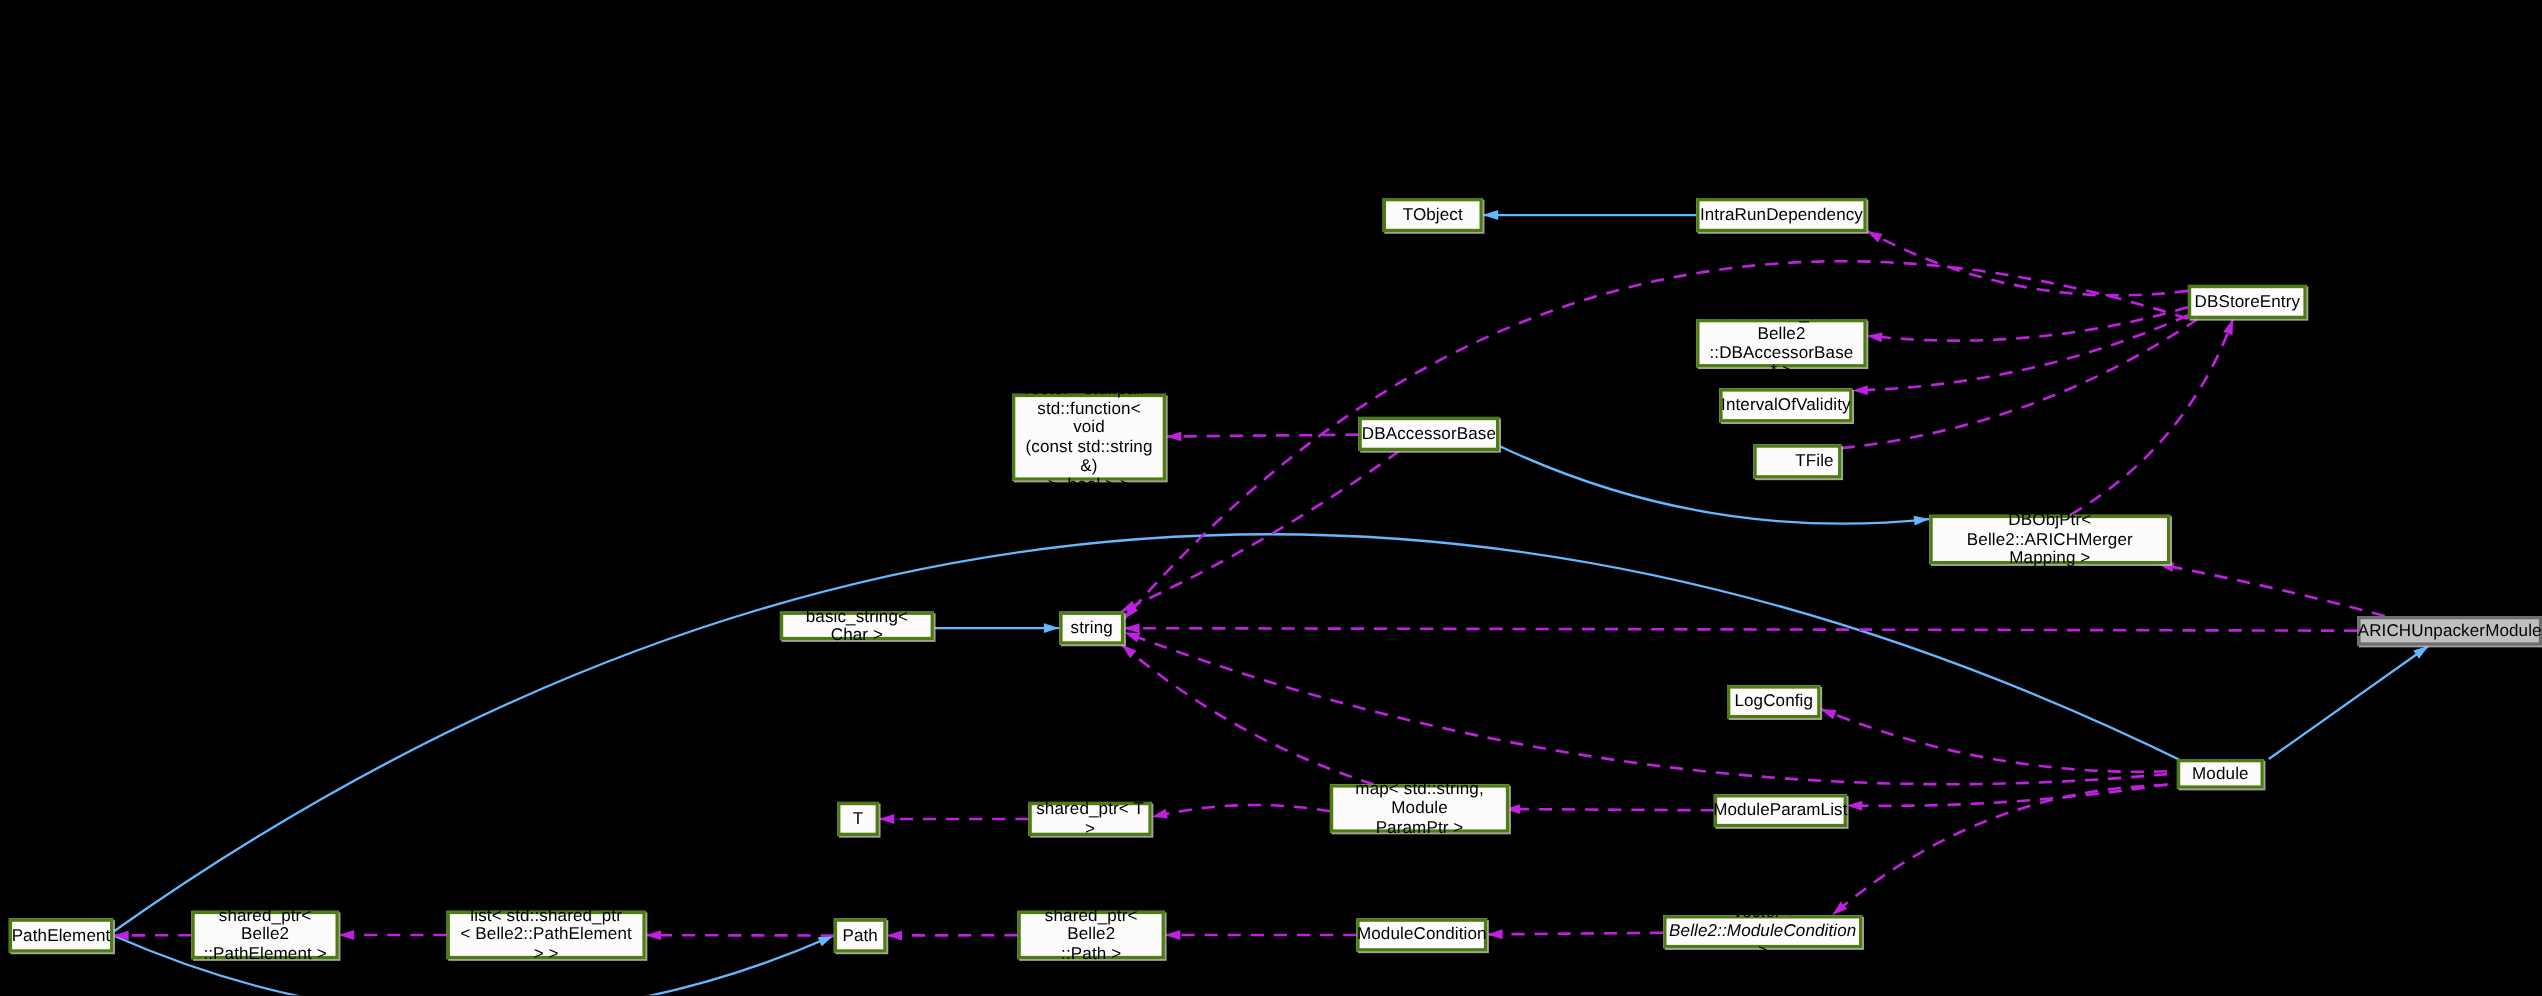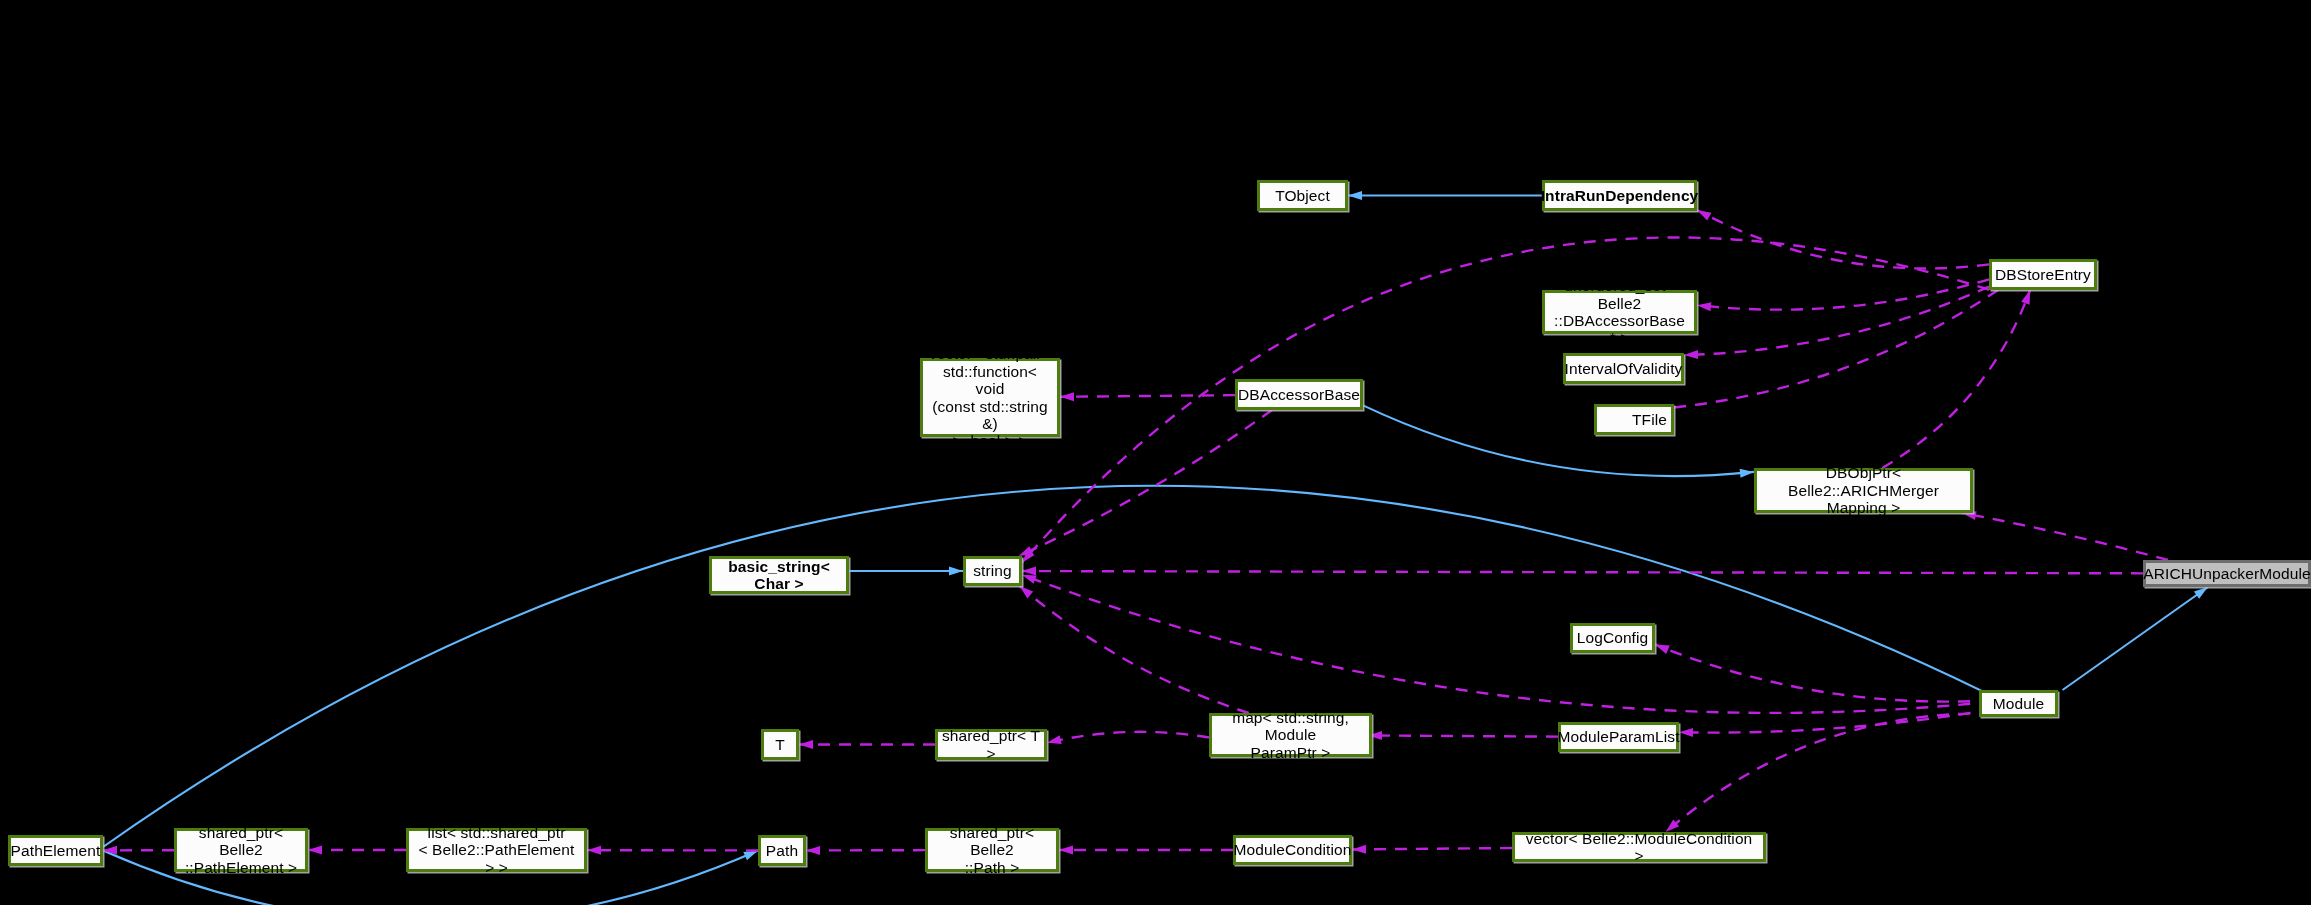--- a/index.html
+++ b/index.html
@@ -76,21 +76,21 @@
       <path d="M758,850.4579684763572 Q672.5,850.30823117338 587,850.1584938704028" fill="none" stroke="#c020e0" stroke-width="2.4" stroke-dasharray="12,9"></path>
       <polygon points="587,850.1584938704028 601.0078594289541,845.6830191225511 600.9920976317596,854.6830053206377" fill="#c020e0"></polygon>
       <path d="M406,850 Q357,850 308,850" fill="none" stroke="#c020e0" stroke-width="2.4" stroke-dasharray="12,9"></path>
       <polygon points="308,850 322,845.5 322,854.5" fill="#c020e0"></polygon>
       <path d="M174,850.1805929919137 Q138.5,850.2762803234501 103,850.3719676549865" fill="none" stroke="#c020e0" stroke-width="2.4" stroke-dasharray="12,9"></path>
       <polygon points="103,850.3719676549865 116.98781980734519,845.8342482897941 117.01207847933019,854.8342155962256" fill="#c020e0"></polygon>
     </svg>
 <div class="node" style="left: 1257px; top: 180px; width: 91px; height: 31px;">
       <span>TObject</span>
     </div>
-    <div class="node" style="left: 1542px; top: 180px; width: 155px; height: 31px; font-weight: bold;">
+    <div class="node" style="left: 1542px; top: 180px; width: 155px; height: 31px;">
       <span>IntraRunDependency</span>
     </div>
     <div class="node" style="left: 1989px; top: 259px; width: 108px; height: 31px;">
       <span>DBStoreEntry</span>
     </div>
     <div class="node" style="left: 1542px; top: 290px; width: 155px; height: 44px;">
       <span>unordered_set&lt; Belle2
 ::DBAccessorBase * &gt;</span>
     </div>
     <div class="node" style="left: 1563px; top: 353px; width: 121px; height: 31px;">
@@ -105,21 +105,21 @@
 (const std::string &amp;)
 &gt;, bool &gt; &gt;</span>
     </div>
     <div class="node" style="left: 1235px; top: 379px; width: 128px; height: 31px;">
       <span>DBAccessorBase</span>
     </div>
     <div class="node" style="left: 1754px; top: 468px; width: 219px; height: 45px;">
       <span>DBObjPtr&lt; Belle2::ARICHMerger
 Mapping &gt;</span>
     </div>
-    <div class="node" style="left: 709px; top: 556px; width: 140px; height: 38px; font-weight: bold;">
+    <div class="node" style="left: 709px; top: 556px; width: 140px; height: 26px;">
       <span>basic_string&lt; Char &gt;</span>
     </div>
     <div class="node" style="left: 963px; top: 556px; width: 59px; height: 30px;">
       <span>string</span>
     </div>
     <div class="node hl" style="left: 2143px; top: 560px; width: 168px; height: 27px;">
       <span>ARICHUnpackerModule</span>
     </div>
     <div class="node" style="left: 1570px; top: 623px; width: 85px; height: 30px;">
       <span>LogConfig</span>
@@ -154,16 +154,16 @@
     <div class="node" style="left: 758px; top: 835px; width: 48px; height: 31px;">
       <span>Path</span>
     </div>
     <div class="node" style="left: 925px; top: 828px; width: 134px; height: 44px;">
       <span>shared_ptr&lt; Belle2
 ::Path &gt;</span>
     </div>
     <div class="node" style="left: 1233px; top: 835px; width: 119px; height: 30px;">
       <span>ModuleCondition</span>
     </div>
-    <div class="node" style="left: 1512px; top: 832px; width: 254px; height: 30px;">
+    <div class="node" style="left: 1512px; top: 832px; width: 181px; height: 30px; font-style: italic;">
       <span>vector&lt; Belle2::ModuleCondition &gt;</span>
     </div>
   </div>
 
 </body></html>

